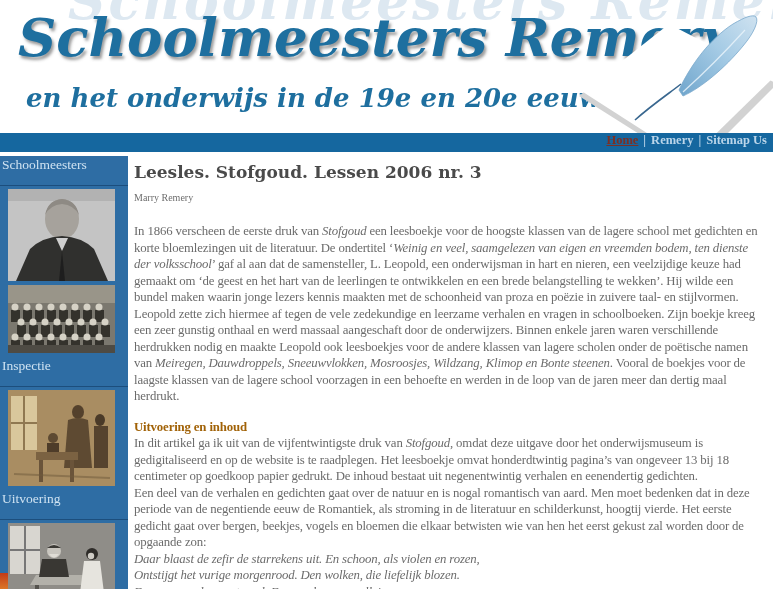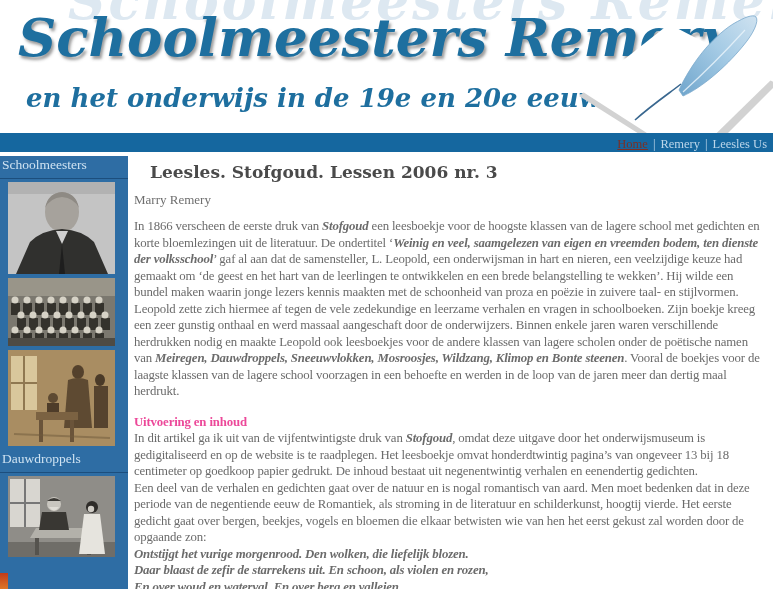--- a/index.html
+++ b/index.html
@@ -13,44 +13,44 @@
          color:var(--ghost);white-space:nowrap;}
   .site-title{position:absolute;left:18px;top:6px;margin:0;font-family:"DejaVu Serif",serif;
          font-style:italic;font-weight:bold;font-size:53px;color:var(--title);
          text-shadow:2px 3px 3px rgba(60,60,60,.5);white-space:nowrap;}
   .site-subtitle{position:absolute;left:26px;top:83px;font-family:"DejaVu Serif",serif;
          font-style:italic;font-weight:bold;font-size:26px;color:var(--title);white-space:nowrap;}
   .quill{position:absolute;right:0;top:0;width:200px;height:133px;line-height:0;}
 
   
   .navbar{position:absolute;left:0;top:133px;width:773px;height:19px;background:var(--navbar);
-         box-sizing:border-box;display:flex;justify-content:flex-end;align-items:flex-end;
-         padding-right:6px;font-size:12.5px;font-weight:normal;color:var(--navlink);}
+         box-sizing:border-box;display:flex;justify-content:flex-end;align-items:flex-start;
+         padding-right:6px;font-size:12.5px;font-weight:bold;color:var(--navlink);}
   .navlink{color:var(--navlink);cursor:pointer;text-decoration:none;}
   .navlink.active{color:var(--navactive);text-decoration:underline;}
   .navsep{margin:0 5px;color:var(--navlink);}
 
   
   .sidebar{position:absolute;left:0;top:156px;width:128px;height:433px;background:var(--sidebar);}
-  .side-label{font-size:13.5px;color:var(--label);padding:1px 0 6px 2px;
+  .side-label{font-size:13.5px;color:var(--label);padding:1px 0 13px 2px;
          border-bottom:1px solid #1c4e7d;cursor:pointer;line-height:15px;}
   .side-thumb{margin:3px 13px 4px 8px;line-height:0;cursor:pointer;}
   .side-thumb svg{display:block;}
   .red-frag{position:absolute;left:0;top:417px;width:8px;height:20px;
          background:linear-gradient(180deg,#c23b17,#e2862c);}
 
   
   .article{position:absolute;left:134px;top:162px;width:631px;color:var(--body);}
-  .article-title{margin:0 16px 10px;font-family:"DejaVu Serif",serif;font-weight:bold;
+  .article-title{margin:0 0 10px;font-family:"DejaVu Serif",serif;font-weight:bold;
          font-size:17px;color:#4a4a4a;}
-  .article-author{font-size:13px;margin-bottom:10px;color:#6e6e6e;}
+  .article-author{font-size:10px;margin-bottom:20px;color:#6e6e6e;}
   .article-body{font-size:12.8px;line-height:16.5px;letter-spacing:-0.15px;}
   .bpara{margin:0;}
-  .bheading{font-weight:bold;color:#ec4899;margin-top:14px;}
-  .it,.poem-line{font-style:italic;font-weight:bold;}
+  .bheading{font-weight:bold;color:#a16207;margin-top:14px;}
+  .it,.poem-line{font-style:italic;}
 </style>
 </head>
 <body>
 
 <div class="page">
 
   <header class="hdr">
     <div class="ghost">Schoolmeesters Remery</div>
     <h1 class="site-title">Schoolmeesters Remery</h1>
     <div class="site-subtitle">en het onderwijs in de 19e en 20e eeuw</div>
@@ -70,21 +70,21 @@
         <path d="M110,92 C130,74 152,52 172,30" stroke="#e9f3fa" stroke-width="1.2" fill="none" opacity="0.85"></path>
       </svg>
     </div>
   </header>
 
   <nav class="navbar">
       <a class="navlink active">Home</a>
       <span class="navsep">|</span>
       <a class="navlink">Remery</a>
       <span class="navsep">|</span>
-      <a class="navlink">Leesles Us</a>
+      <a class="navlink">Sitemap Us</a>
     </nav>
 
   <aside class="sidebar">
       <div class="side-label">Schoolmeesters</div>
       <div class="side-thumb">
         <svg width="107" height="92" viewBox="0 0 107 92">
           <rect width="107" height="92" fill="#c4c4c4"></rect>
           <rect width="107" height="12" fill="#b2b2b2"></rect>
           <ellipse cx="54" cy="30" rx="17" ry="20" fill="#a6a29c"></ellipse>
           <path d="M37,26 Q40,11 54,10 Q68,11 71,26 Q66,16 54,15 Q42,16 37,26 Z" fill="#8e8a84"></path>
@@ -141,39 +141,40 @@
           <circle cx="55" cy="52" r="3.5" fill="#d6d2c6"></circle>
           <rect x="63" y="55" width="9" height="12" fill="#34322c"></rect>
           <circle cx="67" cy="52" r="3.5" fill="#d6d2c6"></circle>
           <rect x="75" y="55" width="9" height="12" fill="#34322c"></rect>
           <circle cx="79" cy="52" r="3.5" fill="#d6d2c6"></circle>
           <rect x="87" y="55" width="9" height="12" fill="#34322c"></rect>
           <circle cx="91" cy="52" r="3.5" fill="#d6d2c6"></circle>
           <rect y="60" width="107" height="8" fill="#4e4b44"></rect>
         </svg>
       </div>
+      <div class="side-label">Inspectie</div>
       <div class="side-thumb">
         <svg width="107" height="96" viewBox="0 0 107 96">
           <rect width="107" height="96" fill="#a98d62"></rect>
           <rect x="3" y="6" width="26" height="54" fill="#d9c79c"></rect>
           <line x1="16" y1="6" x2="16" y2="60" stroke="#8f7851" stroke-width="2"></line>
           <line x1="3" y1="33" x2="29" y2="33" stroke="#8f7851" stroke-width="2"></line>
           <ellipse cx="70" cy="22" rx="6" ry="7" fill="#54412c"></ellipse>
           <path d="M60,30 Q70,26 80,30 L84,78 L56,78 Z" fill="#5e4a32"></path>
           <ellipse cx="92" cy="30" rx="5" ry="6" fill="#4a3a28"></ellipse>
           <rect x="86" y="36" width="14" height="42" fill="#56432e"></rect>
           <ellipse cx="45" cy="48" rx="5" ry="5" fill="#5e4a32"></ellipse>
           <rect x="39" y="53" width="12" height="17" fill="#4e3c29"></rect>
           <rect x="28" y="62" width="42" height="8" fill="#7b6242"></rect>
           <rect x="31" y="70" width="4" height="22" fill="#6a543a"></rect>
           <rect x="62" y="70" width="4" height="22" fill="#6a543a"></rect>
           <line x1="6" y1="84" x2="102" y2="88" stroke="#6f5a3c" stroke-width="2" opacity="0.5"></line>
         </svg>
       </div>
-      <div class="side-label">Dauwdroppels</div>
+      <div class="side-label">Uitvoering</div>
       <div class="side-thumb">
         <svg width="107" height="81" viewBox="0 0 107 81">
           <rect width="107" height="81" fill="#8f8d88"></rect>
           <rect x="2" y="3" width="30" height="48" fill="#d8d6d0"></rect>
           <line x1="17" y1="3" x2="17" y2="51" stroke="#777" stroke-width="2"></line>
           <line x1="2" y1="27" x2="32" y2="27" stroke="#777" stroke-width="2"></line>
           <rect y="66" width="107" height="15" fill="#6f6d68"></rect>
           <polygon points="28,52 80,52 86,62 22,62" fill="#b3b1aa"></polygon>
           <rect x="27" y="62" width="4" height="17" fill="#55534e"></rect>
           <rect x="79" y="62" width="4" height="17" fill="#55534e"></rect>
@@ -190,19 +191,19 @@
     </aside>
 
   <main class="article">
     <h2 class="article-title">Leesles. Stofgoud. Lessen 2006 nr. 3</h2>
     <div class="article-author">Marry Remery</div>
     <div class="article-body">
         <div class="bpara"><span>In 1866 verscheen de eerste druk van </span><span class="it">Stofgoud</span><span> een leesboekje voor de hoogste klassen van de lagere school met gedichten en korte bloemlezingen uit de literatuur. De ondertitel ‘</span><span class="it">Weinig en veel, saamgelezen van eigen en vreemden bodem, ten dienste der volksschool</span><span>’ gaf al aan dat de samensteller, L. Leopold, een onderwijsman in hart en nieren, een veelzijdige keuze had gemaakt om ‘de geest en het hart van de leerlingen te ontwikkelen en een brede belangstelling te wekken’. Hij wilde een bundel maken waarin jonge lezers kennis maakten met de schoonheid van proza en poëzie in zuivere taal- en stijlvormen. Leopold zette zich hiermee af tegen de vele zedekundige en leerzame verhalen en vragen in schoolboeken. Zijn boekje kreeg een zeer gunstig onthaal en werd massaal aangeschaft door de onderwijzers. Binnen enkele jaren waren verschillende herdrukken nodig en maakte Leopold ook leesboekjes voor de andere klassen van lagere scholen onder de poëtische namen van </span><span class="it">Meiregen, Dauwdroppels, Sneeuwvlokken, Mosroosjes, Wildzang, Klimop en Bonte steenen</span><span>. Vooral de boekjes voor de laagste klassen van de lagere school voorzagen in een behoefte en werden in de loop van de jaren meer dan dertig maal herdrukt.</span></div>
         <div class="bheading">Uitvoering en inhoud</div>
         <div class="bpara"><span>In dit artikel ga ik uit van de vijfentwintigste druk van </span><span class="it">Stofgoud</span><span>, omdat deze uitgave door het onderwijsmuseum is gedigitaliseerd en op de website is te raadplegen. Het leesboekje omvat honderdtwintig pagina’s van ongeveer 13 bij 18 centimeter op goedkoop papier gedrukt. De inhoud bestaat uit negenentwintig verhalen en eenendertig gedichten.</span></div>
         <div class="bpara"><span>Een deel van de verhalen en gedichten gaat over de natuur en is nogal romantisch van aard. Men moet bedenken dat in deze periode van de negentiende eeuw de Romantiek, als stroming in de literatuur en schilderkunst, hoogtij vierde. Het eerste gedicht gaat over bergen, beekjes, vogels en bloemen die elkaar betwisten wie van hen het eerst gekust zal worden door de opgaande zon:</span></div>
+        <div class="poem-line">Daar blaast de zefir de starrekens uit. En schoon, als violen en rozen,</div>
         <div class="poem-line">Ontstijgt het vurige morgenrood. Den wolken, die liefelijk blozen.</div>
-        <div class="poem-line">Daar blaast de zefir de starrekens uit. En schoon, als violen en rozen,</div>
         <div class="poem-line">En over woud en waterval. En over berg en valleien.</div>
       </div>
   </main>
 
 </div>
 
 </body></html>

